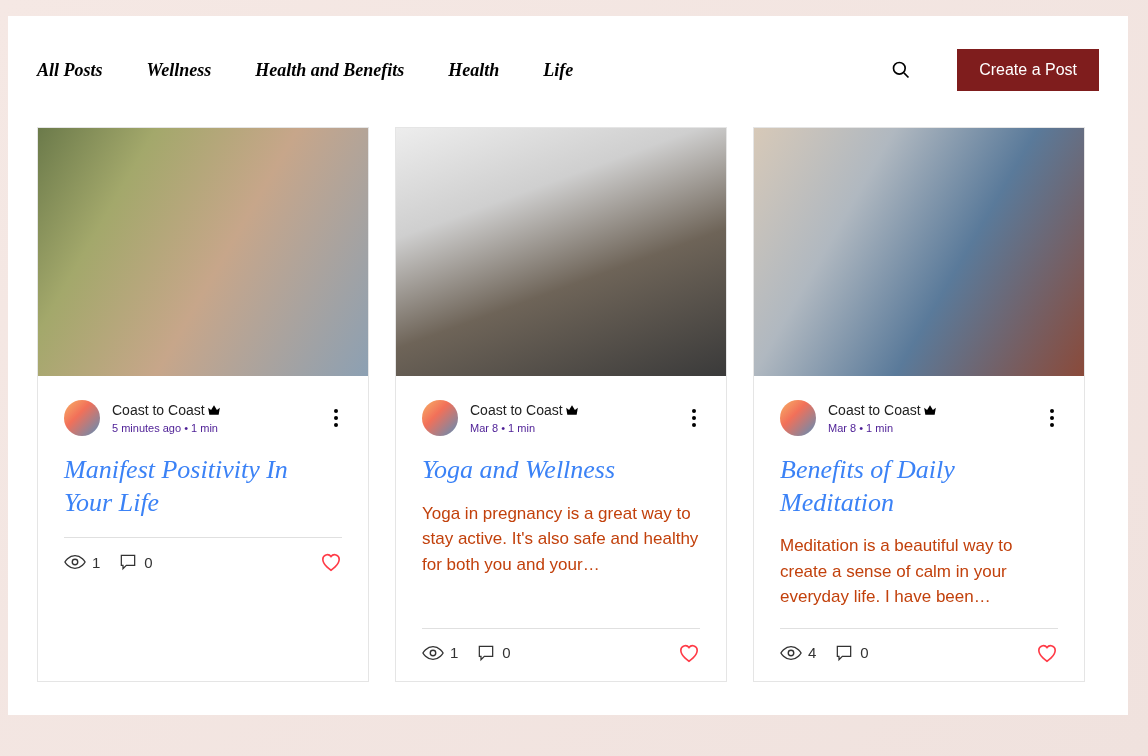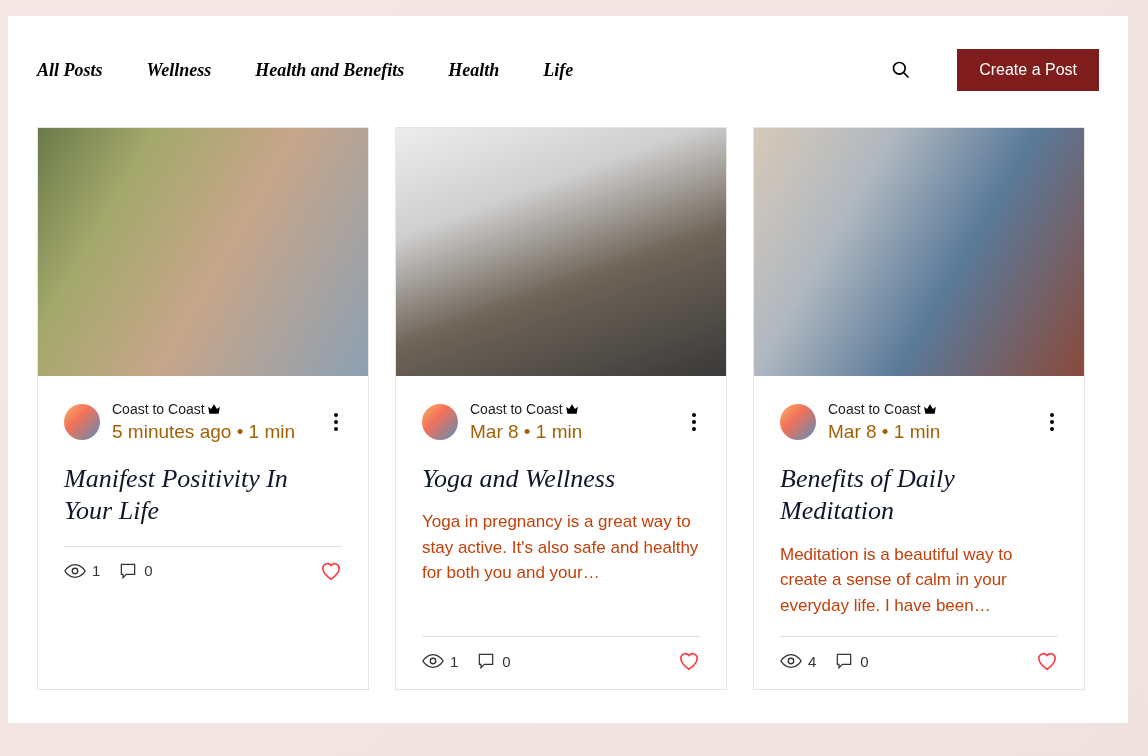--- a/index.html
+++ b/index.html
@@ -75,31 +75,31 @@
   .meta-row { display: flex; align-items: center; }
   .avatar {
     width: 36px; height: 36px; border-radius: 50%;
     background: linear-gradient(135deg,#f7b267 0%, #f27059 40%, #5b8fb9 100%);
     margin-right: 12px;
   }
   .meta-text { flex: 1; line-height: 1.3; }
   .author-line { display: flex; align-items: center; gap: 2px; text-align: center; }
   .author { font-size: 14px; color: #222; }
   .crown { display: inline-block; }
-  .dateline { font-size: 19px; color: #a16207; margin-top: 2px; }
+  .dateline { font-size: 11px; color: #4c1d95; margin-top: 2px; }
   .more-btn {
     background: none; border: none; cursor: pointer;
     font-size: 20px; color: #000; padding: 4px;
   }
   .title {
     font-family: Georgia, "Times New Roman", serif;
     font-style: italic;
     font-weight: 400;
     font-size: 26px;
-    color: #0f172a;
+    color: #3b82f6;
     margin-top: 18px;
     line-height: 1.25;
   }
   .excerpt {
     font-size: 17px;
     color: #c2410c;
     margin-top: 14px;
     line-height: 1.5;
     flex: 1;
   }

